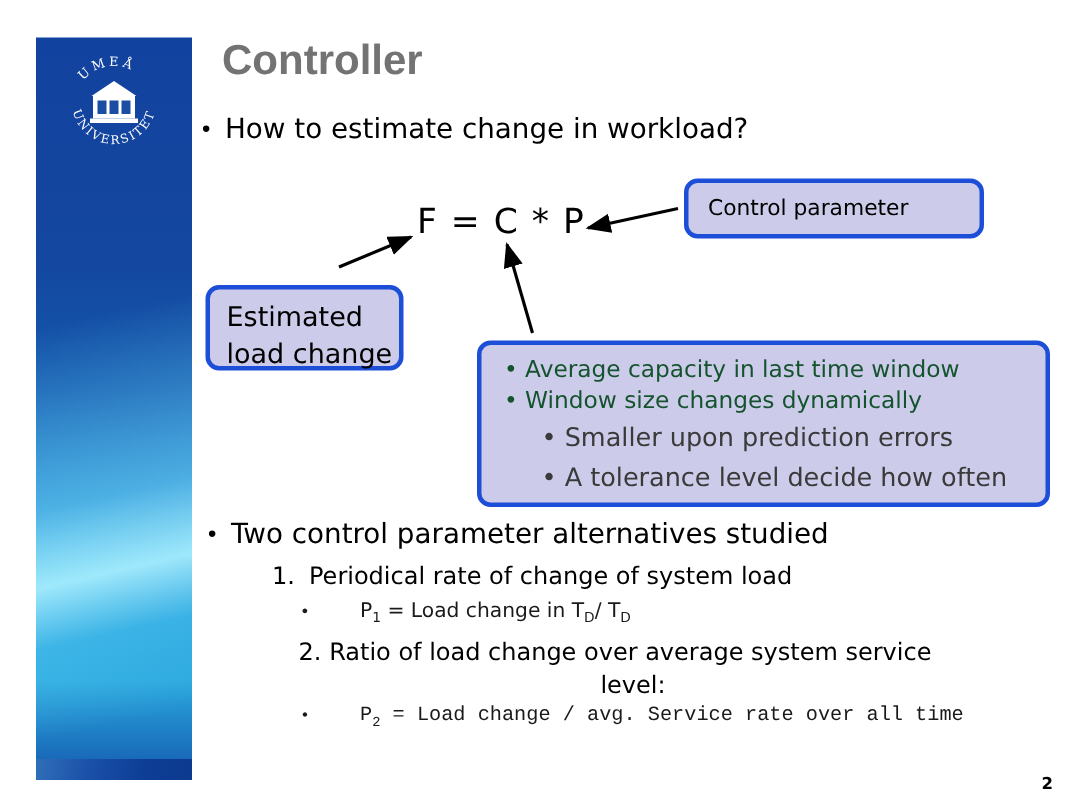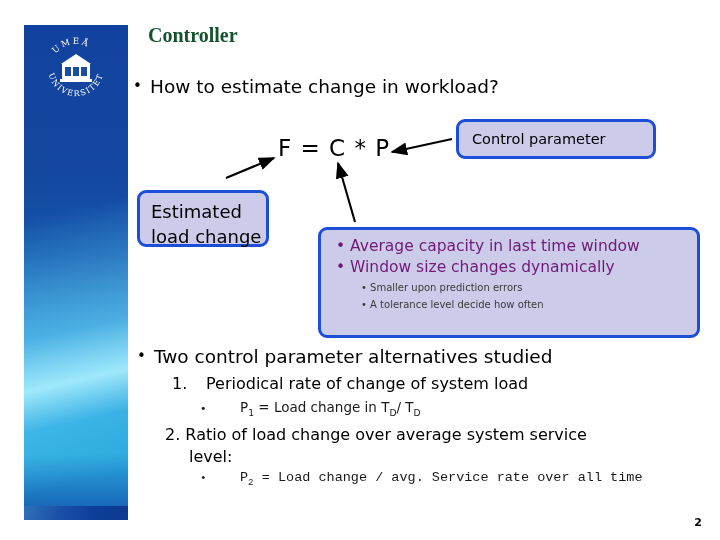--- a/index.html
+++ b/index.html
@@ -55,25 +55,25 @@
     top: 28px;
     width: 80px;
     height: 80px;
   }
 
   
   #slide-title {
     position: absolute;
     left: 148px;
     top: 24px;
-    font-size: 20px;
+    font-size: 28px;
     font-weight: bold;
     letter-spacing: 0px;
-    color: #14532d;
-    font-family: Liberation Serif, serif;
+    color: #737373;
+    font-family: Liberation Sans, sans-serif;
   }
 
   
   .lvl1 {
     position: absolute;
     display: flex;
     align-items: flex-start;
     font-size: 18.5px;
     color: #000000;
     white-space: nowrap;
@@ -131,43 +131,44 @@
     left: 318px;
     top: 227px;
     width: 382px;
     height: 111px;
     padding: 6px 0 0 0;
   }
   #callout-capacity .cap-main {
     font-size: 15.5px;
     line-height: 1.33;
     padding-left: 15px;
-    color: #701a75;
+    color: #14532d;
     white-space: nowrap;
   }
   #callout-capacity .cap-sub {
-    font-size: 10px;
+    font-size: 17px;
     line-height: 1.32;
     padding-left: 40px;
     padding-top: 4px;
     color: #3a3a3a;
     white-space: nowrap;
   }
   #callout-capacity .cap-sub .wrapline {
     padding-left: 0px;
     display: block;
     margin-left: -22px;
   }
 
   
   .numitem {
     position: absolute;
     font-size: 16px;
     color: #000000;
     white-space: nowrap;
+    text-align: center;
   }
   #num-1 { left: 172px; top: 374px; }
   #num-1 .numlbl { display: inline-block; width: 34px; font-weight: normal; }
   #num-2 {
     left: 165px;
     top: 424px;
     width: 490px;
     white-space: normal;
     line-height: 1.35;
   }

